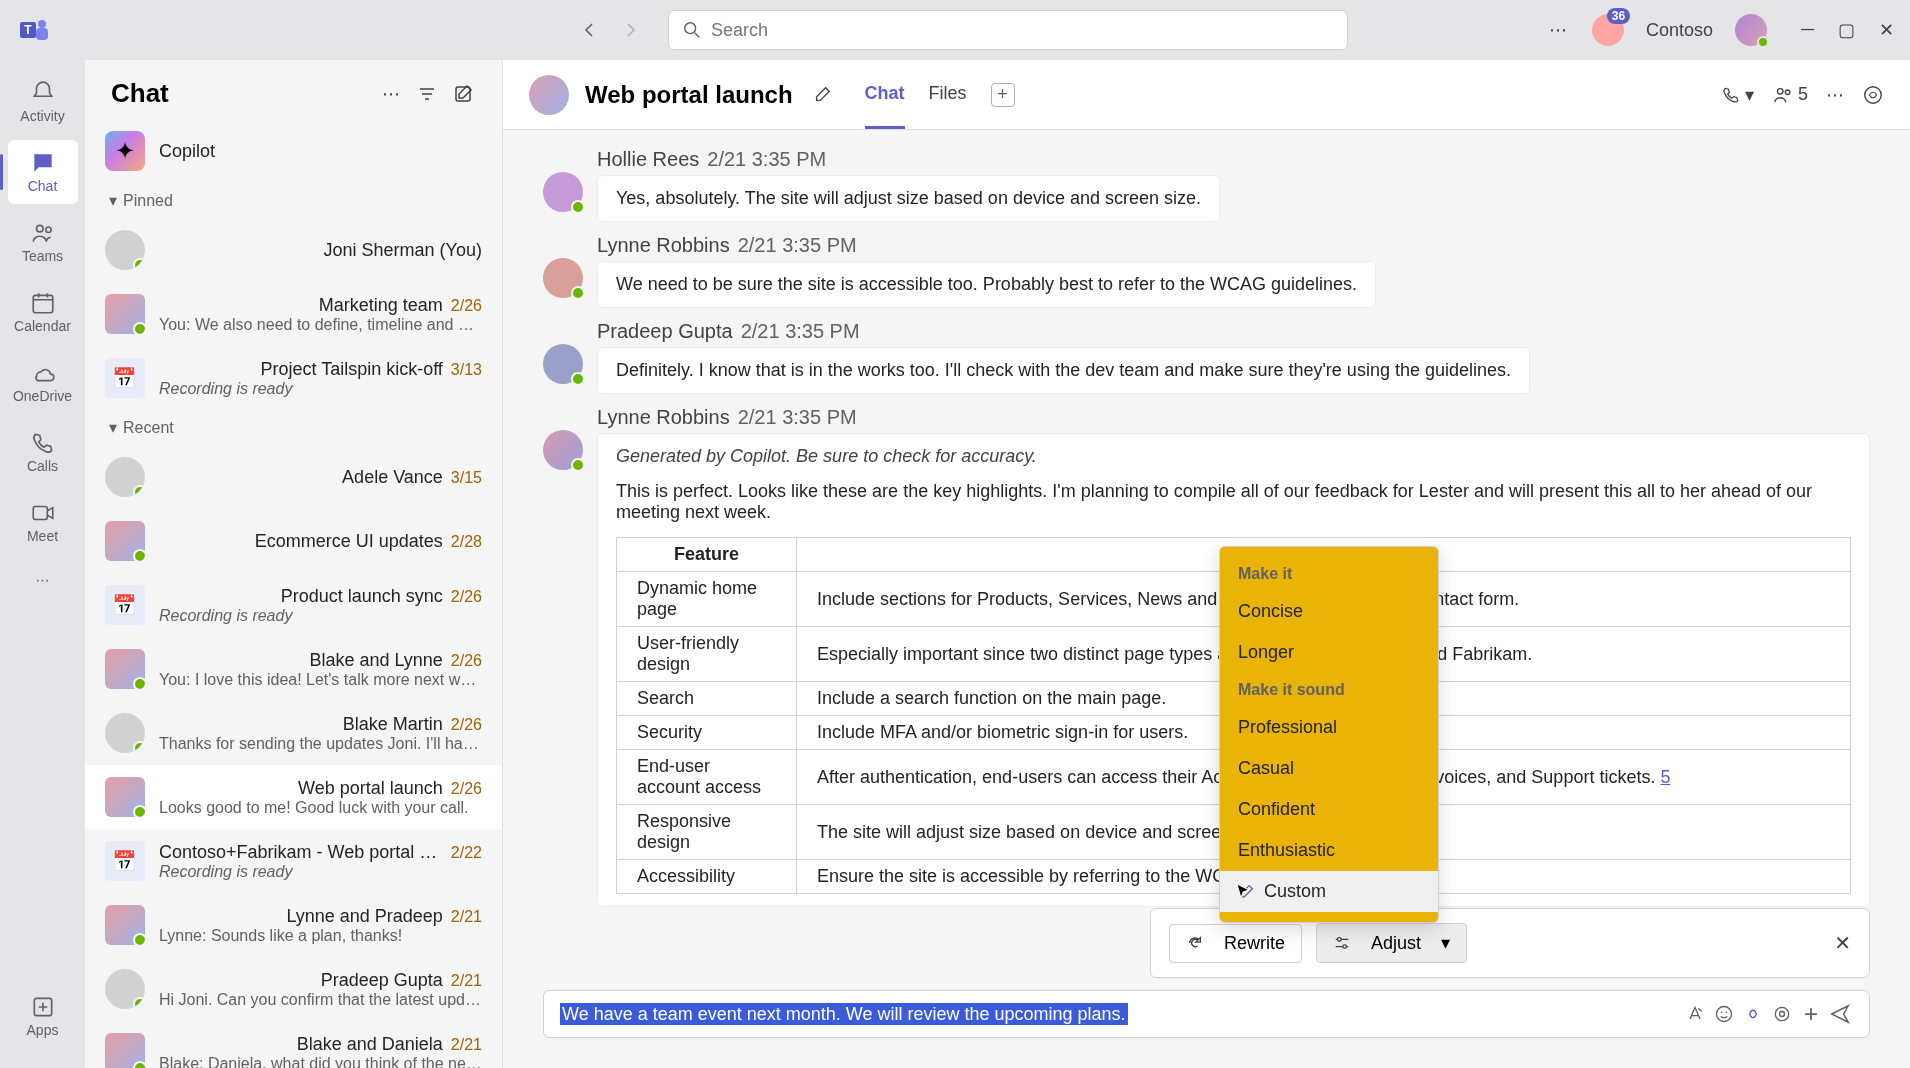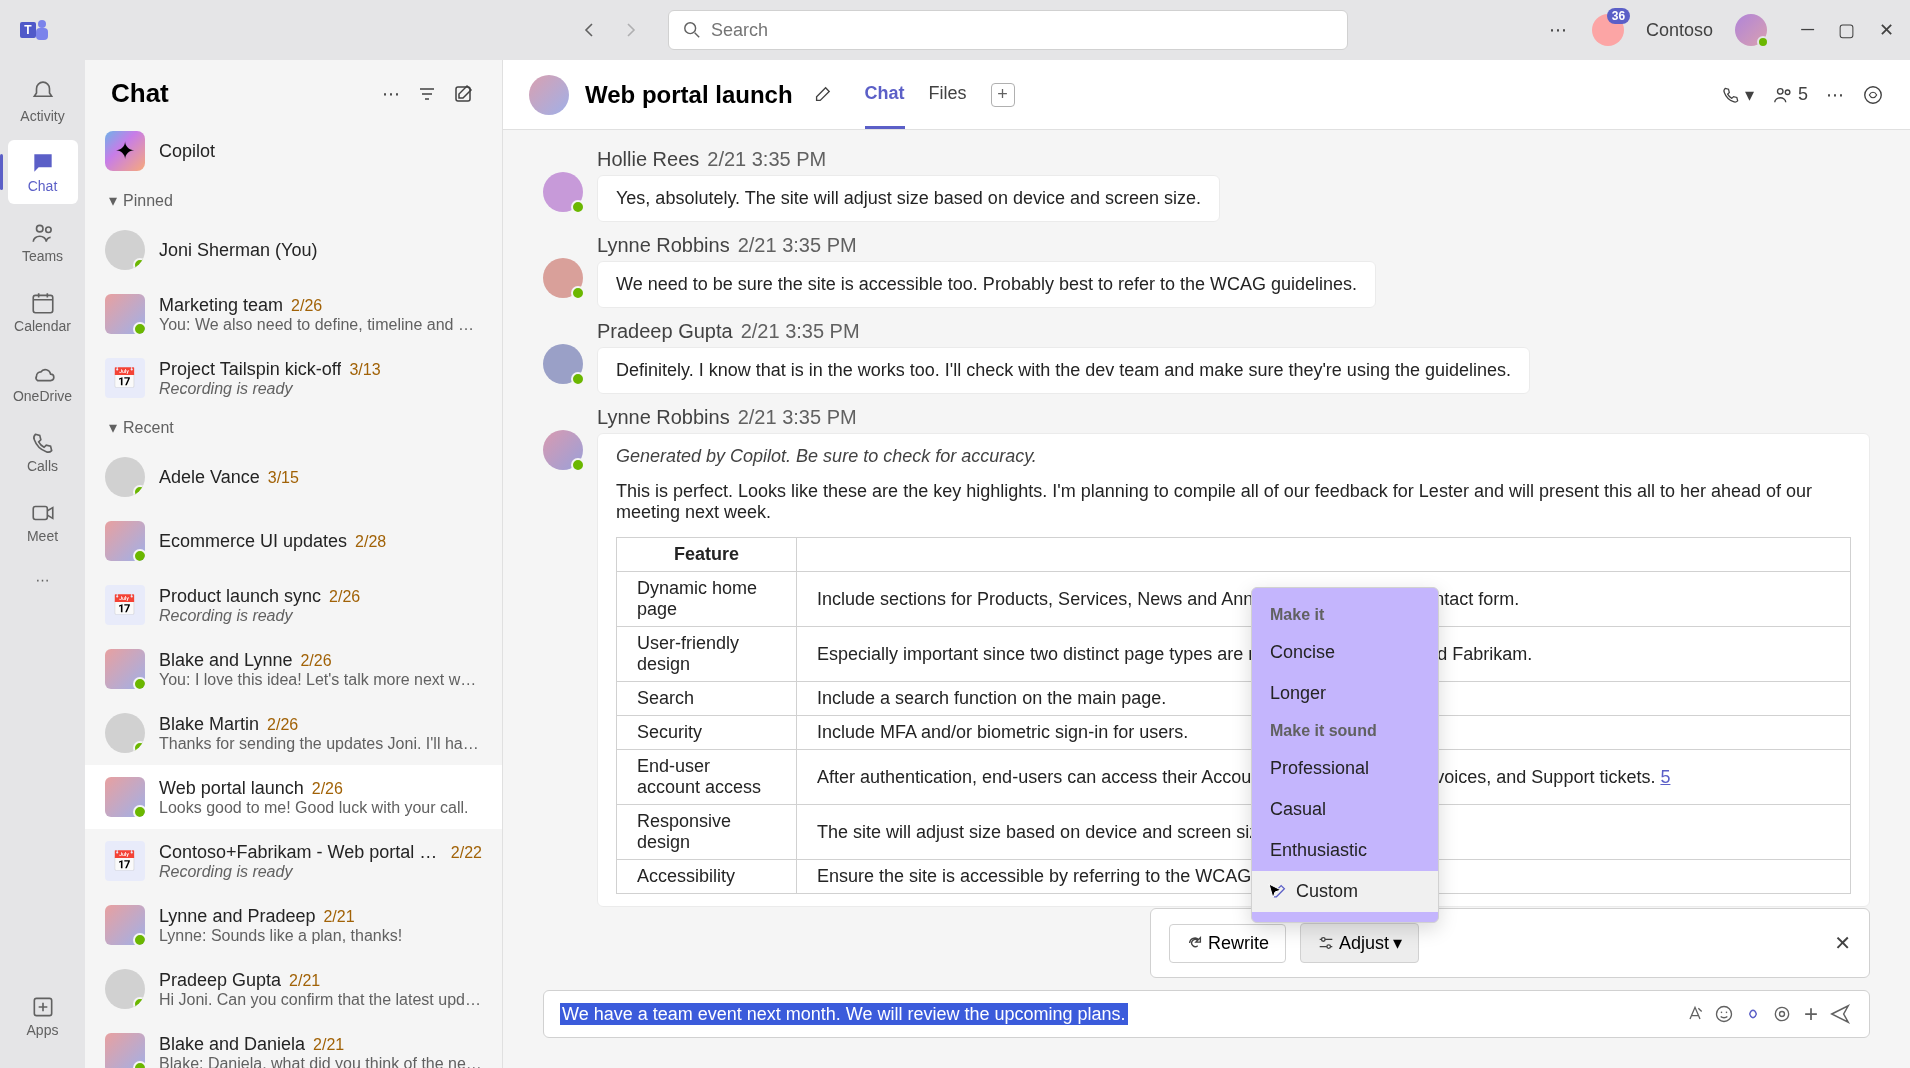--- a/index.html
+++ b/index.html
@@ -32,21 +32,21 @@
 .sbrow.sel{background:#fff}
 .copiloticon{width:40px;height:40px;border-radius:8px;background:linear-gradient(135deg,#6fb1e8 0%,#c77de8 40%,#f7a97b 100%);display:flex;align-items:center;justify-content:center}
 .copiloticon span{font-size:24px}
 .section{padding:8px 24px;font-size:16px;color:#616161;display:flex;align-items:center;gap:6px}
 .chatav{width:40px;height:40px;border-radius:50%;background:#d1d1d1;flex-shrink:0;position:relative;display:flex;align-items:center;justify-content:center;overflow:hidden}
 .chatav.group{border-radius:6px}
 .chatav.cal{background:#e8ebfa;color:#5b5fc7;font-size:20px;border-radius:4px}
 .chatav .pres{position:absolute;bottom:-2px;right:-2px;width:14px;height:14px;background:#6bb700;border:2px solid #f5f5f5;border-radius:50%}
 .chatav.group{background:linear-gradient(135deg,#e8a0a0,#a0b0e8)}
 .chatbody{flex:1;min-width:0}
-.chatline1{display:flex;justify-content:flex-start;align-items:baseline}
+.chatline1{display:flex;justify-content:flex-end;align-items:baseline}
 .chatname{font-size:18px;color:#242424;white-space:nowrap;overflow:hidden;text-overflow:ellipsis}
 .chatdate{font-size:16px;color:#a16207;margin-left:8px}
 .chatprev{font-size:16px;color:#616161;white-space:nowrap;overflow:hidden;text-overflow:ellipsis}
 .chatprev.it{font-style:italic}
 .main{flex:1;background:#f5f5f5;display:flex;flex-direction:column;min-width:0}
 .mhead{height:70px;background:#fff;border-bottom:1px solid #e0e0e0;display:flex;align-items:center;padding:0 26px;gap:16px}
 .mav{width:40px;height:40px;border-radius:50%;background:linear-gradient(135deg,#d9a0b0,#a0b0e8)}
 .mtitle{font-size:24px;font-weight:700}
 .mtabs{display:flex;gap:24px;margin-left:14px;height:100%;align-items:center}
 .mtab{font-size:18px;color:#424242;height:100%;display:flex;align-items:center;border-bottom:3px solid transparent;cursor:pointer}
@@ -61,24 +61,24 @@
 .msgcol{flex:1;min-width:0}
 .msgmeta{font-size:20px;color:#616161;margin-bottom:4px}
 .msgmeta .nm{color:#424242;margin-right:8px}
 .bubble{display:inline-block;background:#fff;border-radius:6px;padding:12px 18px;font-size:18px;color:#242424;max-width:100%;border:1px solid #ebebeb}
 .bubble.wide{display:block}
 .gen{font-style:italic;color:#424242;margin-bottom:14px}
 table.feat{border-collapse:collapse;width:100%;margin-top:8px}
 table.feat th,table.feat td{border:1px solid #d1d1d1;padding:6px 20px;text-align:left;font-size:18px}
 table.feat th{text-align:center;font-weight:600}
 .copilotbar{background:#fff;border:1px solid #d1d1d1;border-radius:6px;margin:0 40px 12px auto;width:720px;padding:14px 18px;display:flex;align-items:center;gap:14px;position:relative}
-.cpbtn{display:flex;align-items:center;gap:4px;border:1px solid #d1d1d1;border-radius:4px;padding:8px 16px;font-size:18px;cursor:pointer;background:#fff}
+.cpbtn{display:flex;align-items:center;gap:20px;border:1px solid #d1d1d1;border-radius:4px;padding:8px 16px;font-size:18px;cursor:pointer;background:#fff}
 .cpbtn.sel{background:#ededed}
 .cpclose{margin-left:auto;cursor:pointer;color:#424242;font-size:20px}
-.adjustmenu{position:absolute;bottom:54px;right:430px;width:188px;background:#c4b5fd;border:1px solid #d1d1d1;border-radius:6px;box-shadow:0 6px 20px rgba(0,0,0,.15);padding:10px 0;z-index:50}
+.adjustmenu{position:absolute;bottom:54px;right:430px;width:220px;background:#eab308;border:1px solid #d1d1d1;border-radius:6px;box-shadow:0 6px 20px rgba(0,0,0,.15);padding:10px 0;z-index:50}
 .amhdr{font-size:16px;color:#616161;padding:8px 18px;font-weight:600}
 .amitem{padding:10px 18px;font-size:18px;color:#242424;cursor:pointer;display:flex;align-items:center;gap:10px}
 .amitem.h{background:#f0f0f0}
 .compose{margin:0 40px 30px;background:#fff;border:1px solid #d1d1d1;border-radius:6px;padding:10px 16px;display:flex;align-items:center;gap:3px}
 .compose .txt{flex:1}
 .compose .txt span{background:#3b5bdb;color:#fff;padding:1px 2px}
 .cicon{color:#616161;cursor:pointer;width:26px;height:26px;display:flex;align-items:center;justify-content:center}
 .cursor{position:absolute;pointer-events:none}
 a.lnk{color:#5b5fc7;text-decoration:underline}
 </style>
@@ -505,20 +505,21 @@
       </div>
       <div class="cpclose">✕</div>
 
       <div class="adjustmenu">
         <div class="amhdr">Make it</div>
         <div class="amitem">Concise</div>
         <div class="amitem">Longer</div>
         <div class="amhdr">Make it sound</div>
         <div class="amitem">Professional</div>
         <div class="amitem">Casual</div>
+        <div class="amitem">Confident</div>
         <div class="amitem">Enthusiastic</div>
         <div class="amitem h">
           <svg width="16" height="16" viewBox="0 0 20 20">
               <path d="M14 2l4 4-10 10H4v-4z" fill="none" stroke="#5b5fc7" stroke-width="1.6"></path>
             </svg>
           <span>Custom</span>
           <svg class="cursor" width="20" height="20" viewBox="0 0 20 20" style="margin-left:-4px">
               <path d="M3 2l4 14 2-6 6-2z" fill="#000" stroke="#fff" stroke-width="1"></path>
             </svg>
         </div>

